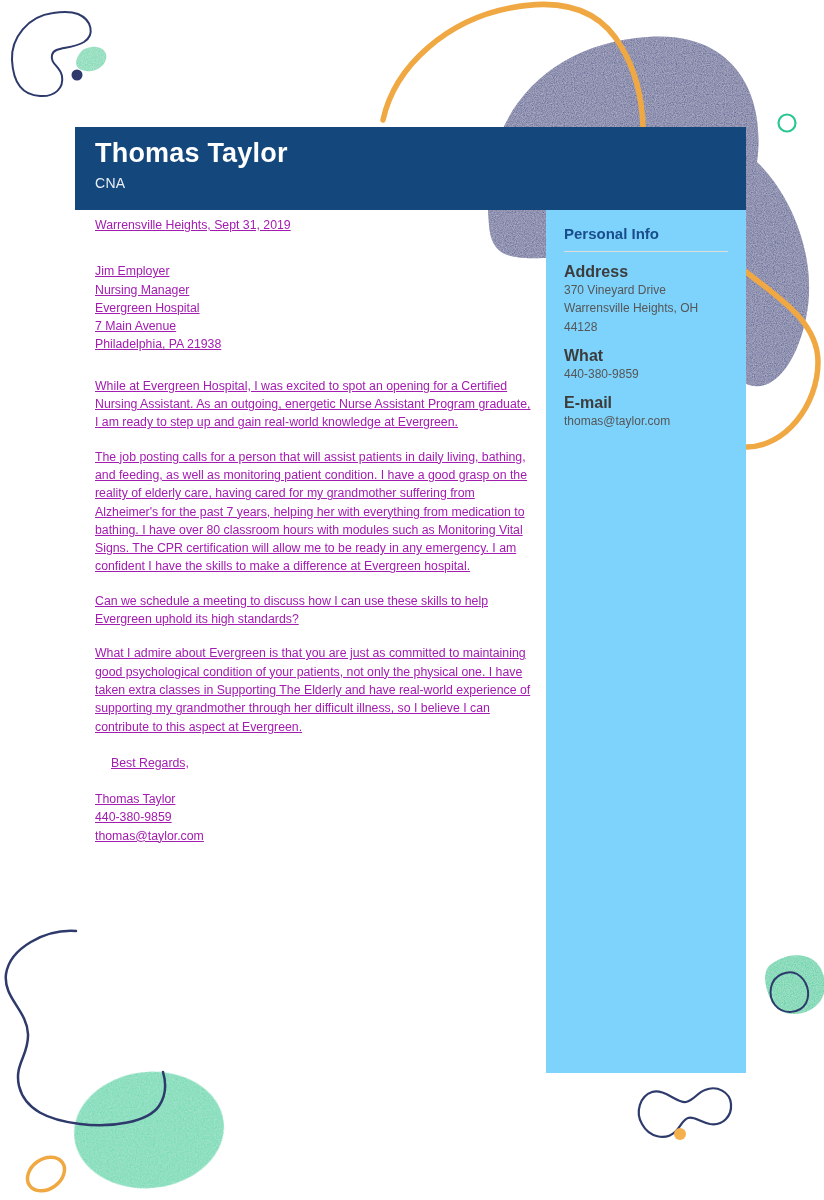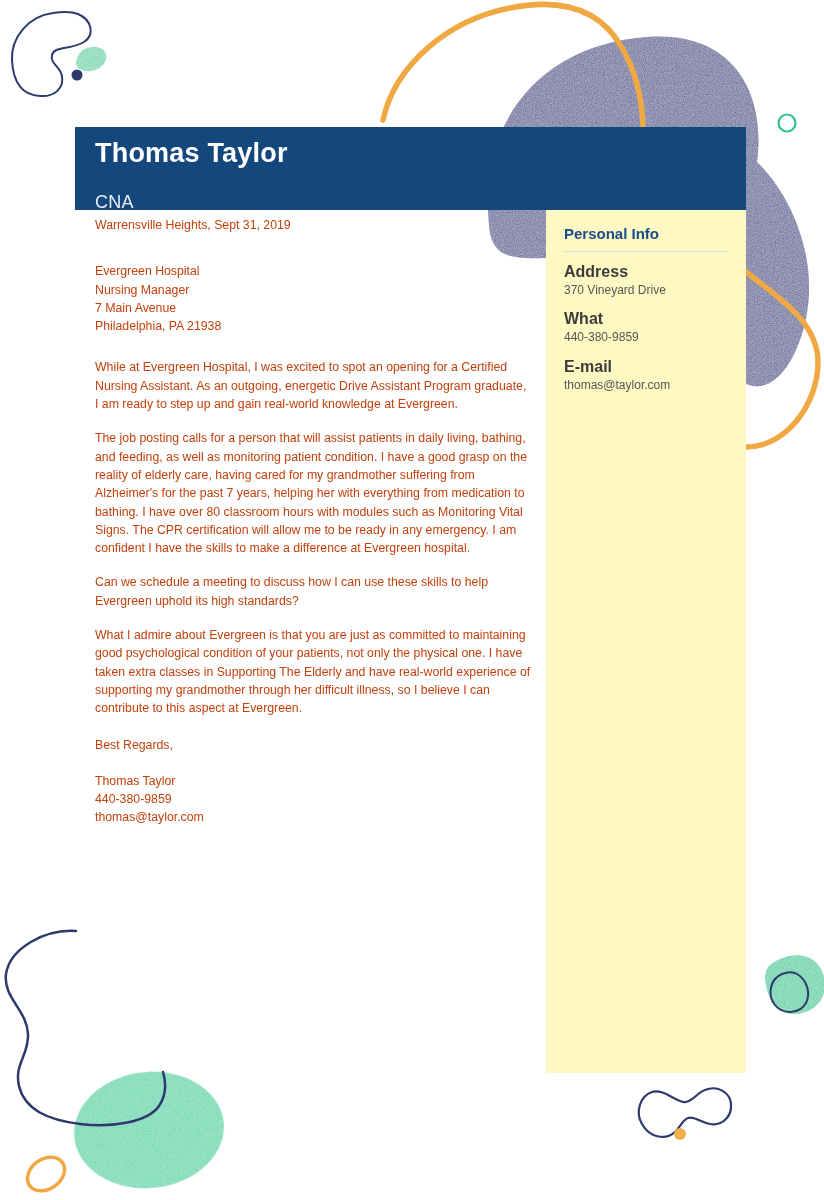--- a/index.html
+++ b/index.html
@@ -11,43 +11,43 @@
     font-family:"Liberation Sans", sans-serif;
   }
   #decor{position:absolute;left:0;top:0;z-index:0;}
   
   .header{
     position:absolute;left:75px;top:127px;width:671px;height:83px;
     background:#14477c;z-index:2;box-sizing:border-box;
     padding:11px 0 0 20px;color:#ffffff;
   }
   .header .name{font-size:27px;font-weight:bold;letter-spacing:.2px;line-height:30px;}
-  .header .role{font-size:18px;color:#e9eef5;margin-top:24px;letter-spacing:.3px;}
+  .header .role{font-size:14px;color:#e9eef5;margin-top:7px;letter-spacing:.3px;}
   
   .sidebar{
     position:absolute;left:546px;top:210px;width:200px;height:863px;
-    background:#fef9c3;z-index:1;box-sizing:border-box;
+    background:#7dd3fc;z-index:1;box-sizing:border-box;
     padding:15px 18px;
   }
   .sidebar h2{
     margin:0;padding:0 0 9px 0;font-size:15px;font-weight:bold;color:#1b4c8b;
     border-bottom:1px solid #dcdcdc;
   }
   .sb-label{font-size:16px;font-weight:bold;color:#3c3c3c;margin-top:11px;line-height:18px;}
   .sb-line{font-size:12px;color:#565656;line-height:18.3px;}
   
   .letter{
     position:absolute;left:95px;top:216px;width:436px;z-index:1;
-    font-size:12.3px;color:#c2410c;line-height:18.3px;
+    font-size:12.3px;color:#a21caf;line-height:18.3px;text-decoration:underline;
   }
   .letter .date{margin:0 0 28px 0;}
   .letter .recipient{margin:0 0 23px 0;}
   .letter .salutation{margin:0 0 20px 0;}
   .letter p{margin:0 0 16px 0;}
-  .letter .closing{margin:18px 0 18px 0;}
+  .letter .closing{margin:18px 0 18px 16px;}
   .letter .signature div{line-height:18.3px;}
 </style>
 </head>
 <body>
 
 <svg id="decor" width="824" height="1200" viewBox="0 0 824 1200">
   <defs>
     <filter id="grain" x="-20%" y="-20%" width="140%" height="140%">
       <feTurbulence type="fractalNoise" baseFrequency="0.9" numOctaves="2" result="n"></feTurbulence>
       <feColorMatrix in="n" type="matrix" values="0 0 0 0 1  0 0 0 0 1  0 0 0 0 1  0 0 0 0.45 0" result="wn"></feColorMatrix>
@@ -86,40 +86,42 @@
 <div class="header">
   <div class="name">Thomas Taylor</div>
   <div class="role">CNA</div>
 </div>
 
 <div class="sidebar">
   <h2>Personal Info</h2>
 
   <div class="sb-label">Address</div>
   <div class="sb-line">370 Vineyard Drive</div>
+  <div class="sb-line">Warrensville Heights, OH 44128</div>
 
   <div class="sb-label">What</div>
   <div class="sb-line">440-380-9859</div>
 
   <div class="sb-label">E-mail</div>
   <div class="sb-line">thomas@taylor.com</div>
 </div>
 
 <div class="letter">
   <div class="date">Warrensville Heights, Sept 31, 2019</div>
 
   <div class="recipient">
+    <div>Jim Employer</div>
+    <div>Nursing Manager</div>
     <div>Evergreen Hospital</div>
-    <div>Nursing Manager</div>
     <div>7 Main Avenue</div>
     <div>Philadelphia, PA 21938</div>
   </div>
 
 
-  <p>While at Evergreen Hospital, I was excited to spot an opening for a Certified Nursing Assistant. As an outgoing, energetic Drive Assistant Program graduate, I am ready to step up and gain real-world knowledge at Evergreen.</p>
+  <p>While at Evergreen Hospital, I was excited to spot an opening for a Certified Nursing Assistant. As an outgoing, energetic Nurse Assistant Program graduate, I am ready to step up and gain real-world knowledge at Evergreen.</p>
   <p>The job posting calls for a person that will assist patients in daily living, bathing, and feeding, as well as monitoring patient condition. I have a good grasp on the reality of elderly care, having cared for my grandmother suffering from Alzheimer's for the past 7 years, helping her with everything from medication to bathing. I have over 80 classroom hours with modules such as Monitoring Vital Signs. The CPR certification will allow me to be ready in any emergency. I am confident I have the skills to make a difference at Evergreen hospital.</p>
   <p>Can we schedule a meeting to discuss how I can use these skills to help Evergreen uphold its high standards?</p>
   <p>What I admire about Evergreen is that you are just as committed to maintaining good psychological condition of your patients, not only the physical one. I have taken extra classes in Supporting The Elderly and have real-world experience of supporting my grandmother through her difficult illness, so I believe I can contribute to this aspect at Evergreen.</p>
 
   <div class="closing">Best Regards,</div>
 
   <div class="signature">
     <div>Thomas Taylor</div>
     <div>440-380-9859</div>
     <div>thomas@taylor.com</div>

